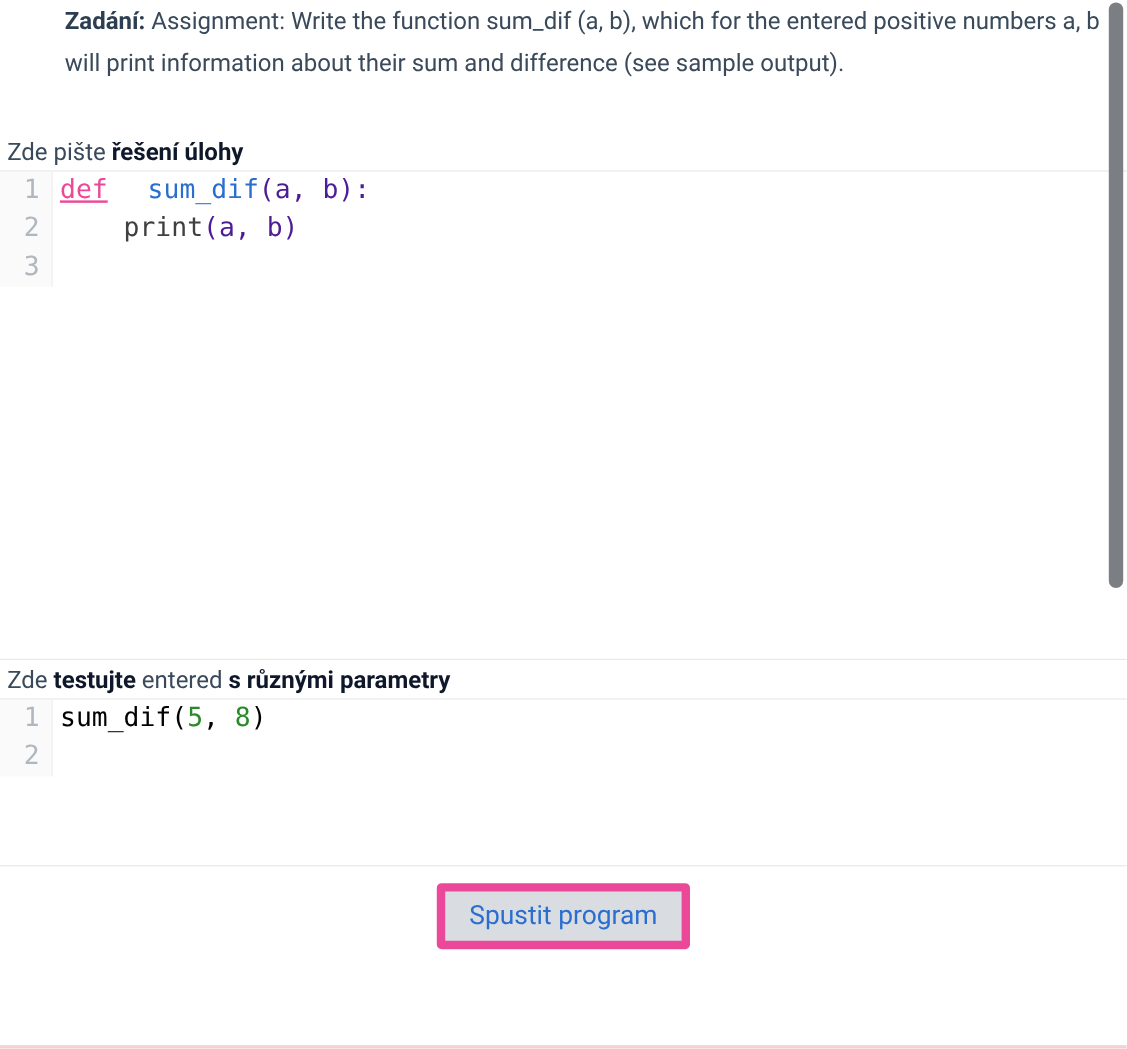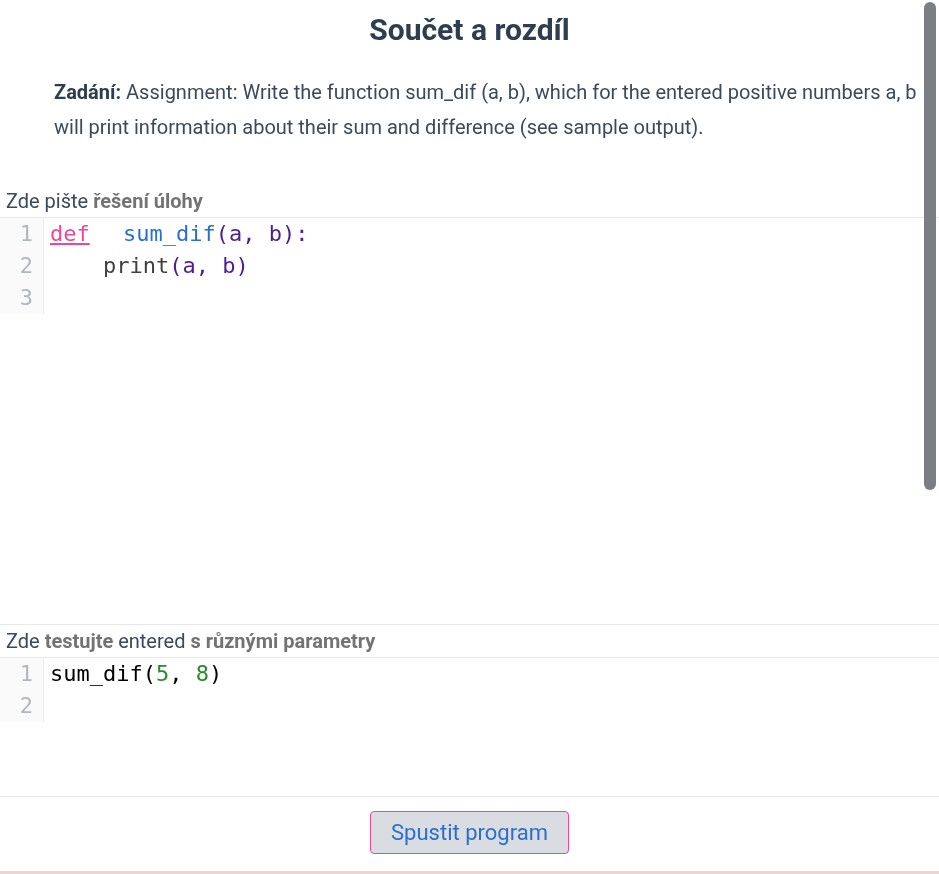--- a/index.html
+++ b/index.html
@@ -32,21 +32,21 @@
     }
     .assignment-label {
       font-weight: 700;
       color: #2c3e50;
     }
     .section-label {
       padding: 4px 0 4px 6px;
       font-size: 20px;
       color: #3a4a5a;
     }
-    .section-label .bold { font-weight: 700; color: #737373; }
+    .section-label .bold { font-weight: 700; color: #0f172a; }
     .editor {
       border-top: 1px solid #e8e8e8;
       border-bottom: 1px solid #e8e8e8;
       display: flex;
       flex-direction: column;
       font-family: "Menlo", "Consolas", "DejaVu Sans Mono", monospace;
       font-size: 22px;
       background: #fff;
     }
     .editor-solution { height: 408px; }
@@ -79,21 +79,21 @@
     .tok-num { color: #2a8a2a; }
     .tok-punc { color: #4c1d95; }
     .button-bar {
       display: flex;
       justify-content: center;
       gap: 48px;
       padding: 14px 0 0 0;
     }
     .btn {
       background: #d9dde1;
-      border: 1px solid #ec4899;
+      border: 7px solid #ec4899;
       border-radius: 4px;
       color: #2a6fcf;
       font-size: 22px;
       padding: 8px 20px;
       cursor: pointer;
       font-family: inherit;
     }
     .scrollbar {
       position: absolute;
       right: 3px;
@@ -109,21 +109,20 @@
       height: 3px;
       background: linear-gradient(to right, #e07a7a, #e07a7a);
       opacity: 0.35;
     }
   </style>
 </head>
 <body>
 
 <div class="container">
 
-  <h1 class="page-title">Součet a rozdíl</h1>
 
   <div class="assignment-block">
     <span class="assignment-label">Zadání:</span><span> Assignment: Write the function sum_dif (a, b), which for the entered positive numbers a, b will print information about their sum and difference (see sample output).</span>
   </div>
 
   <div class="section-label">
     <span>Zde pište </span><span class="bold">řešení úlohy</span>
   </div>
 
   <div class="editor editor-solution">

